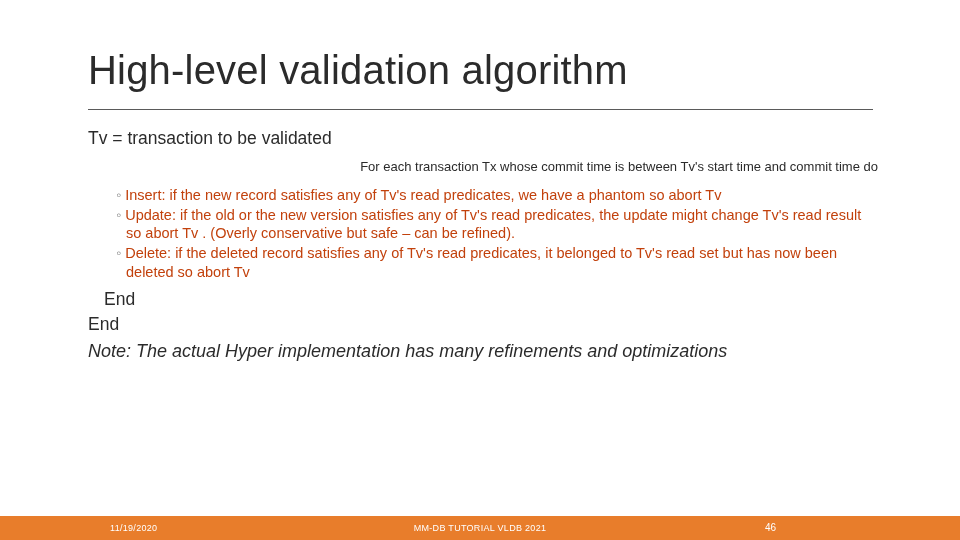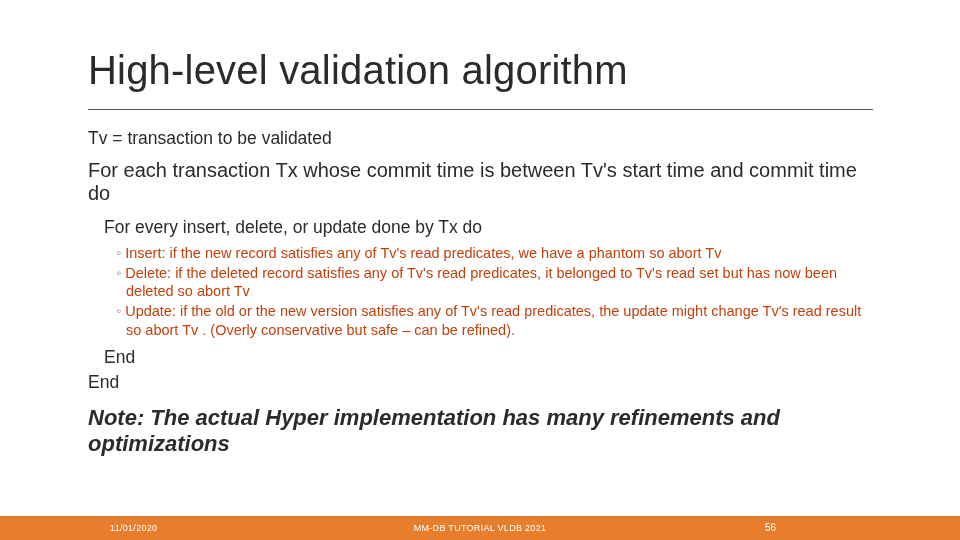--- a/index.html
+++ b/index.html
@@ -41,23 +41,24 @@
     left: 88px;
     width: 790px;
     color: #2b2b2b;
   }
   .line1 {
     font-size: 17.5px;
     font-weight: 400;
     margin-bottom: 10px;
   }
   .line2 {
-    font-size: 20px;
+    font-size: 13px;
     font-weight: 400;
     margin-bottom: 12px;
+    text-align: right;
   }
   .line3 {
     font-size: 17.5px;
     font-weight: 400;
     margin-left: 16px;
     margin-bottom: 6px;
   }
   .bullets {
     margin-left: 28px;
     font-size: 14.5px;
@@ -78,24 +79,24 @@
     font-weight: 400;
     margin-left: 16px;
     margin-top: 8px;
   }
   .end-outer {
     font-size: 17.5px;
     font-weight: 400;
     margin-top: 4px;
   }
   .note {
-    font-size: 22px;
+    font-size: 18px;
     font-style: italic;
-    font-weight: 700;
-    margin-top: 12px;
+    font-weight: 400;
+    margin-top: 6px;
   }
   .footer-bar {
     position: absolute;
     left: 0;
     bottom: 0;
     width: 960px;
     height: 24px;
     background: #E87D2B;
   }
   .footer-date {
@@ -134,32 +135,31 @@
 <body>
 
 <div class="slide">
 
   <div class="title">High-level validation algorithm</div>
   <div class="divider"></div>
 
   <div class="body">
     <div class="line1">Tv = transaction to be validated</div>
     <div class="line2">For each transaction Tx whose commit time is between Tv's start time and commit time do</div>
-    <div class="line3">For every insert, delete, or update done by Tx do</div>
 
     <div class="bullets">
       <div class="b">Insert:  if the new record satisfies any of Tv's read predicates, we have a phantom so abort Tv</div>
+      <div class="b">Update: if the old or the new version satisfies any of Tv's read predicates, the update might change Tv's read result so abort Tv . (Overly conservative but safe – can be refined).</div>
       <div class="b">Delete: if the deleted  record satisfies any  of Tv's read predicates, it belonged to Tv's read set but has now been deleted so abort Tv</div>
-      <div class="b">Update: if the old or the new version satisfies any of Tv's read predicates, the update might change Tv's read result so abort Tv . (Overly conservative but safe – can be refined).</div>
     </div>
 
     <div class="end-inner">End</div>
     <div class="end-outer">End</div>
 
     <div class="note">Note: The actual Hyper implementation has many refinements and optimizations</div>
   </div>
 
   <div class="footer-bar"></div>
-  <div class="footer-date">11/01/2020</div>
+  <div class="footer-date">11/19/2020</div>
   <div class="footer-center">MM-DB TUTORIAL VLDB 2021</div>
-  <div class="footer-page">56</div>
+  <div class="footer-page">46</div>
 
 </div>
 
 </body></html>

